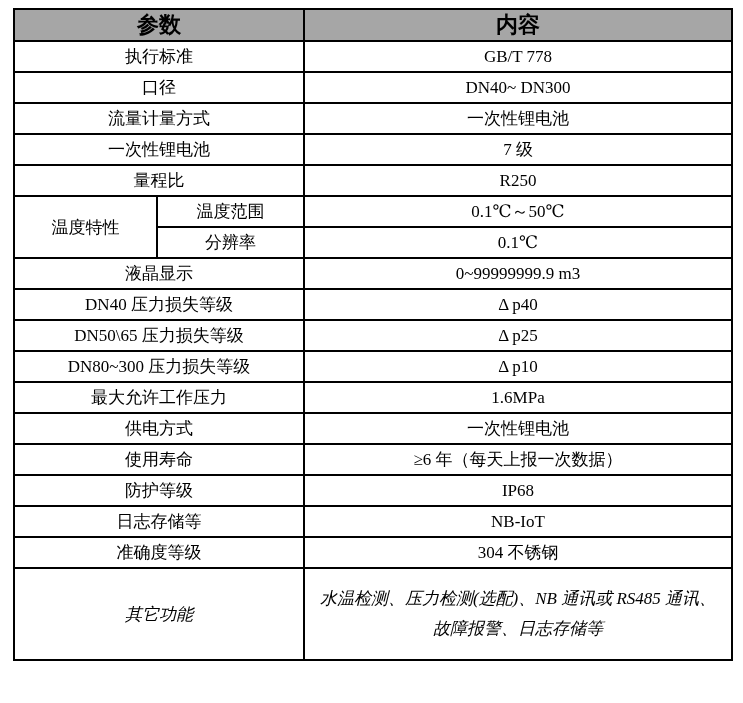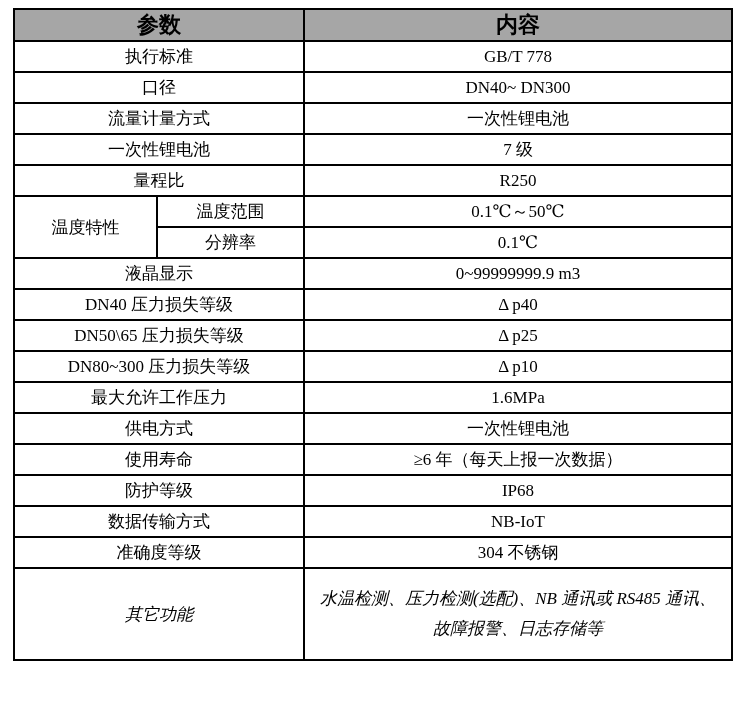--- a/index.html
+++ b/index.html
@@ -122,21 +122,21 @@
     </tr>
     <tr class="r">
       <td colspan="2" class="param-cell">使用寿命</td>
       <td class="value-cell">≥6 年（每天上报一次数据）</td>
     </tr>
     <tr class="r">
       <td colspan="2" class="param-cell">防护等级</td>
       <td class="value-cell">IP68</td>
     </tr>
     <tr class="r">
-      <td colspan="2" class="param-cell">数据传输方式</td>
+      <td colspan="2" class="param-cell">日志存储等</td>
       <td class="value-cell">NB-IoT</td>
     </tr>
     <tr class="r">
       <td colspan="2" class="param-cell">准确度等级</td>
       <td class="value-cell">304 不锈钢</td>
     </tr>
     <tr class="last-row">
       <td colspan="2" class="param-cell">其它功能</td>
       <td class="value-cell">水温检测、压力检测(选配)、NB 通讯或 RS485 通讯、故障报警、日志存储等</td>
     </tr>

